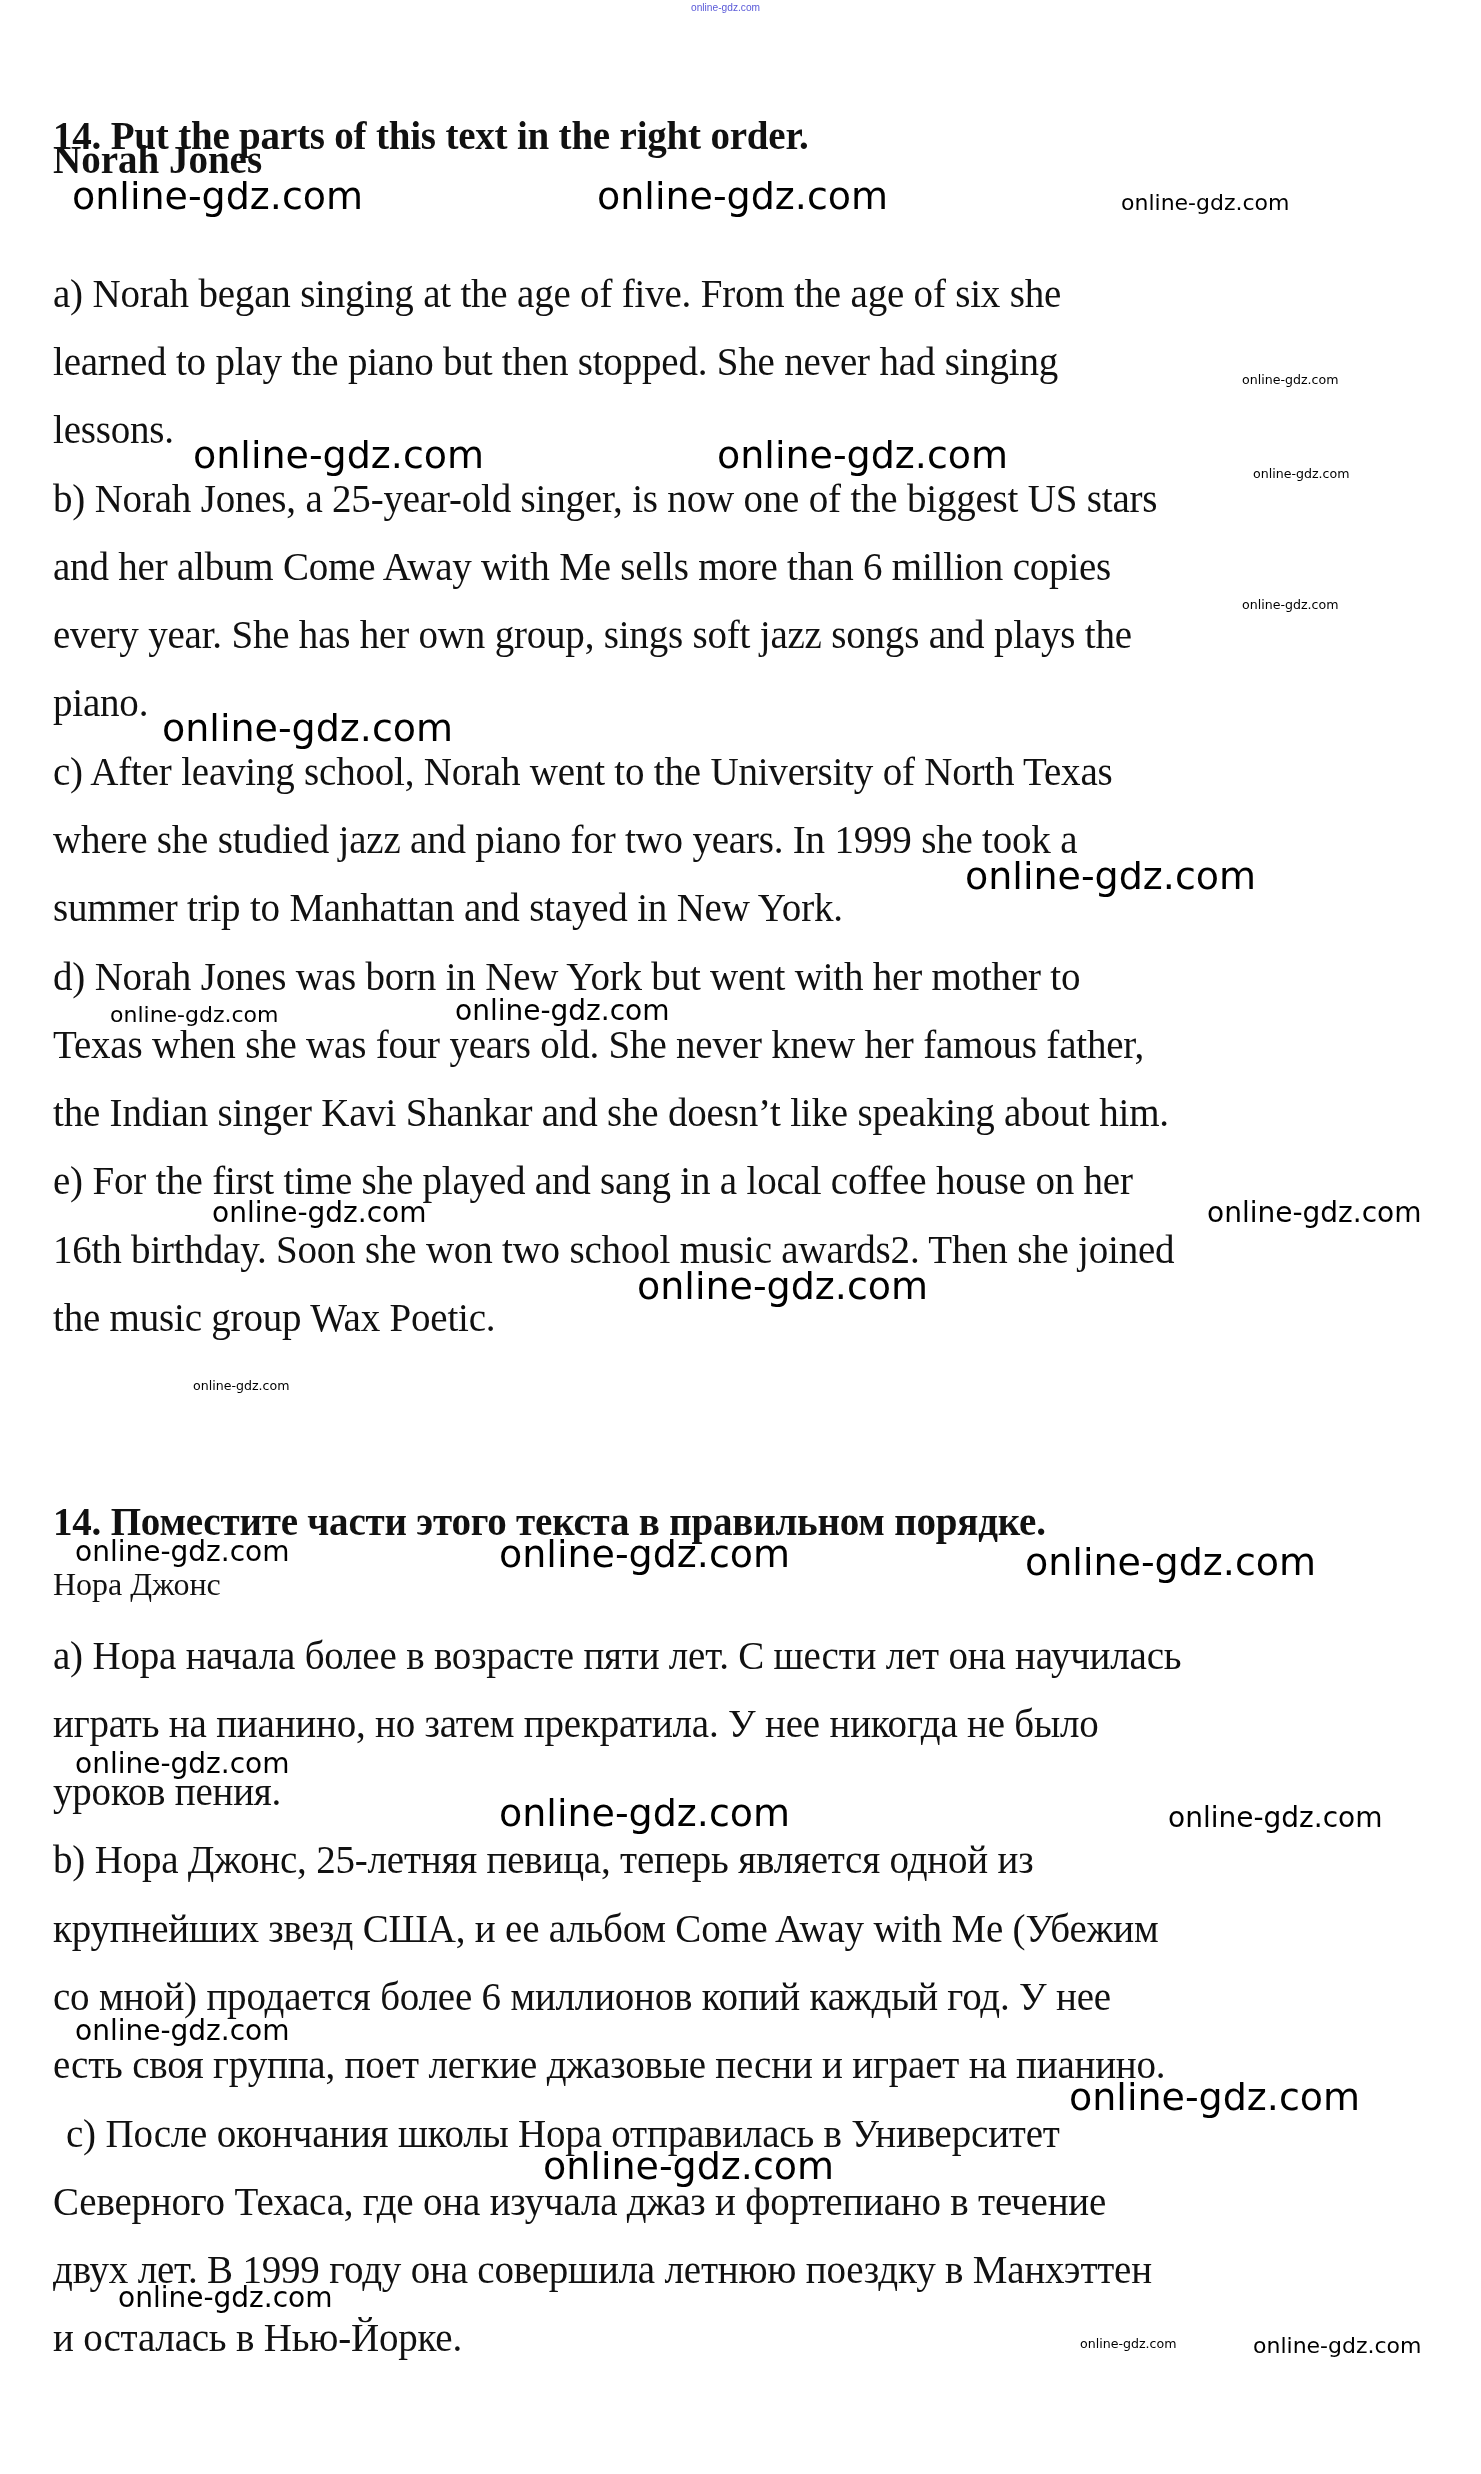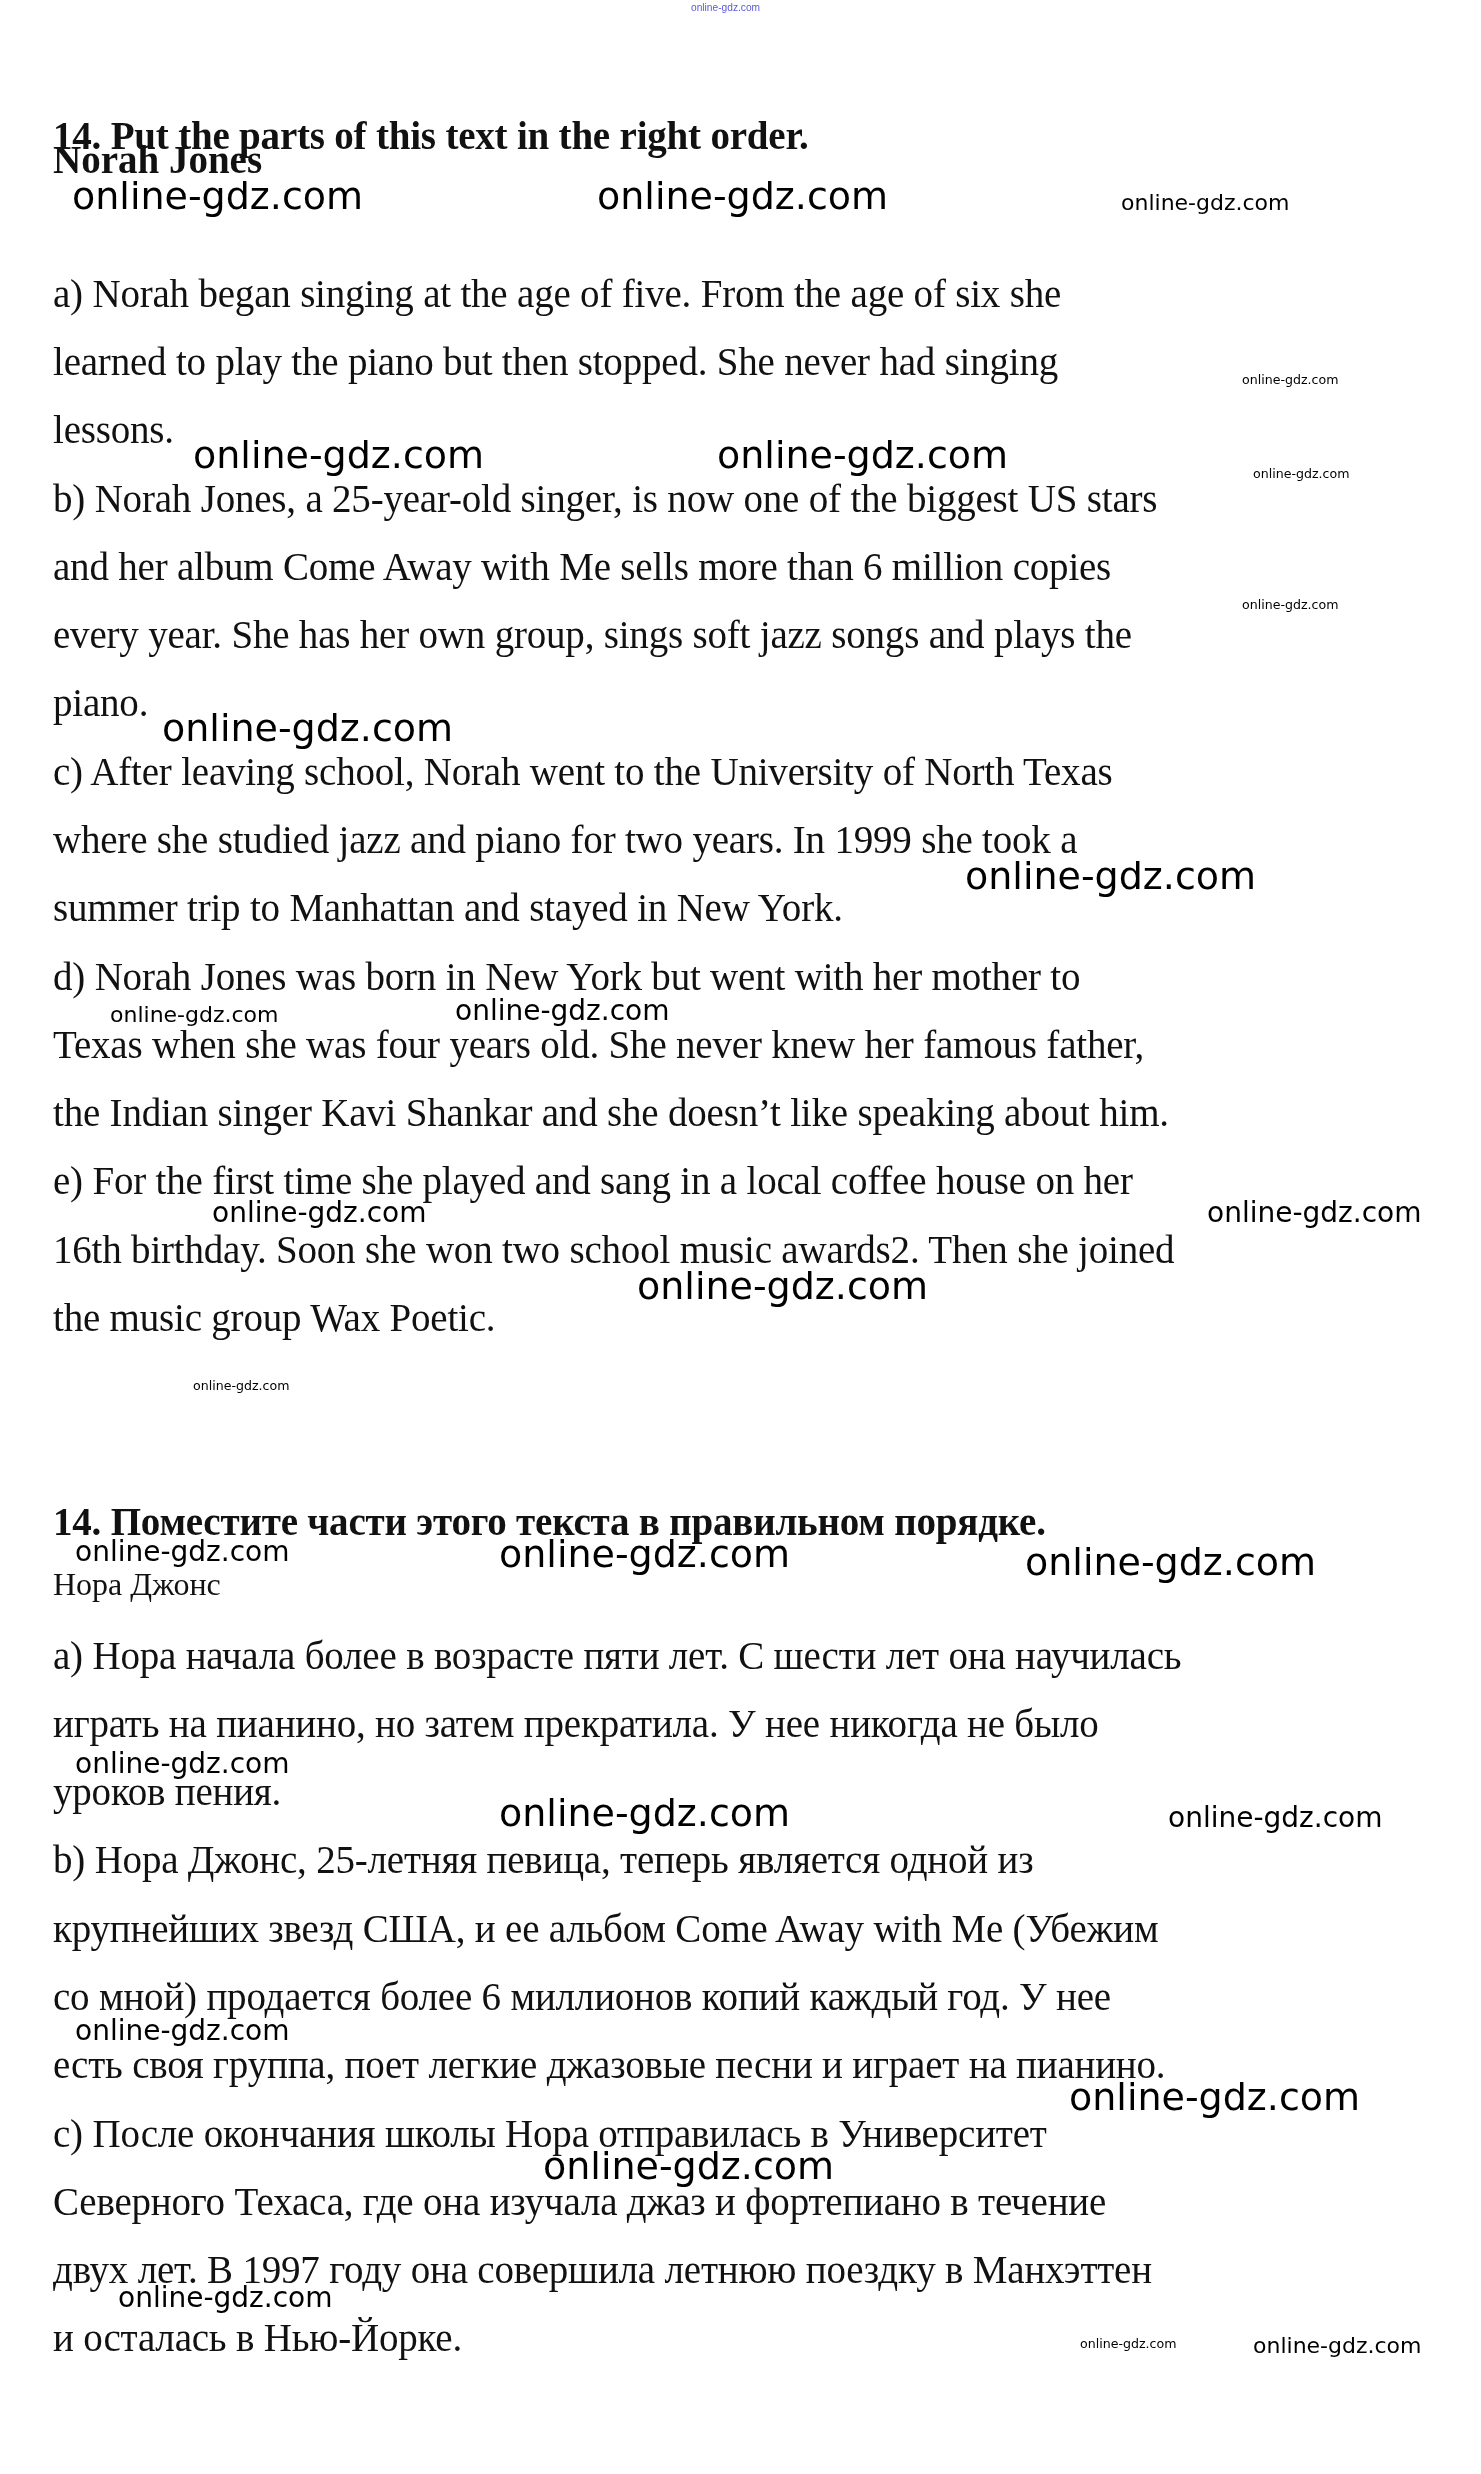--- a/index.html
+++ b/index.html
@@ -45,23 +45,23 @@
 <div class="abs heading" style="top:1499px;">14. Поместите части этого текста в правильном порядке.</div>
 <div class="abs ru-sub" style="top:1566px;">Нора Джонс</div>
 
 <div class="abs line" style="top:1633px;">a) Нора начала более в возрасте пяти лет. С шести лет она научилась</div>
 <div class="abs line" style="top:1701px;">играть на пианино, но затем прекратила. У нее никогда не было</div>
 <div class="abs line" style="top:1769px;">уроков пения.</div>
 <div class="abs line" style="top:1837px;">b) Нора Джонс, 25-летняя певица, теперь является одной из</div>
 <div class="abs line" style="top:1906px;">крупнейших звезд США, и ее альбом Come Away with Me (Убежим</div>
 <div class="abs line" style="top:1974px;text-align:right;">со мной) продается более 6 миллионов копий каждый год. У нее</div>
 <div class="abs line" style="top:2042px;">есть своя группа, поет легкие джазовые песни и играет на пианино.</div>
-<div class="abs line" style="top:2111px;">c) После окончания школы Нора отправилась в Университет</div>
+<div class="abs line" style="top:2111px;margin-left:13px;">c) После окончания школы Нора отправилась в Университет</div>
 <div class="abs line" style="top:2179px;">Северного Техаса, где она изучала джаз и фортепиано в течение</div>
-<div class="abs line" style="top:2247px;">двух лет. В 1997 году она совершила летнюю поездку в Манхэттен</div>
+<div class="abs line" style="top:2247px;">двух лет. В 1999 году она совершила летнюю поездку в Манхэттен</div>
 <div class="abs line" style="top:2315px;">и осталась в Нью-Йорке.</div>
 
 <div class="abs wm wm-l" style="left:72px;top:174px;">online-gdz.com</div>
 <div class="abs wm wm-l" style="left:597px;top:174px;">online-gdz.com</div>
 <div class="abs wm wm-s" style="left:1121px;top:190px;">online-gdz.com</div>
 <div class="abs wm wm-xs" style="left:1242px;top:372px;">online-gdz.com</div>
 <div class="abs wm wm-l" style="left:193px;top:433px;">online-gdz.com</div>
 <div class="abs wm wm-l" style="left:717px;top:433px;">online-gdz.com</div>
 <div class="abs wm wm-xs" style="left:1253px;top:466px;">online-gdz.com</div>
 <div class="abs wm wm-xs" style="left:1242px;top:597px;">online-gdz.com</div>

